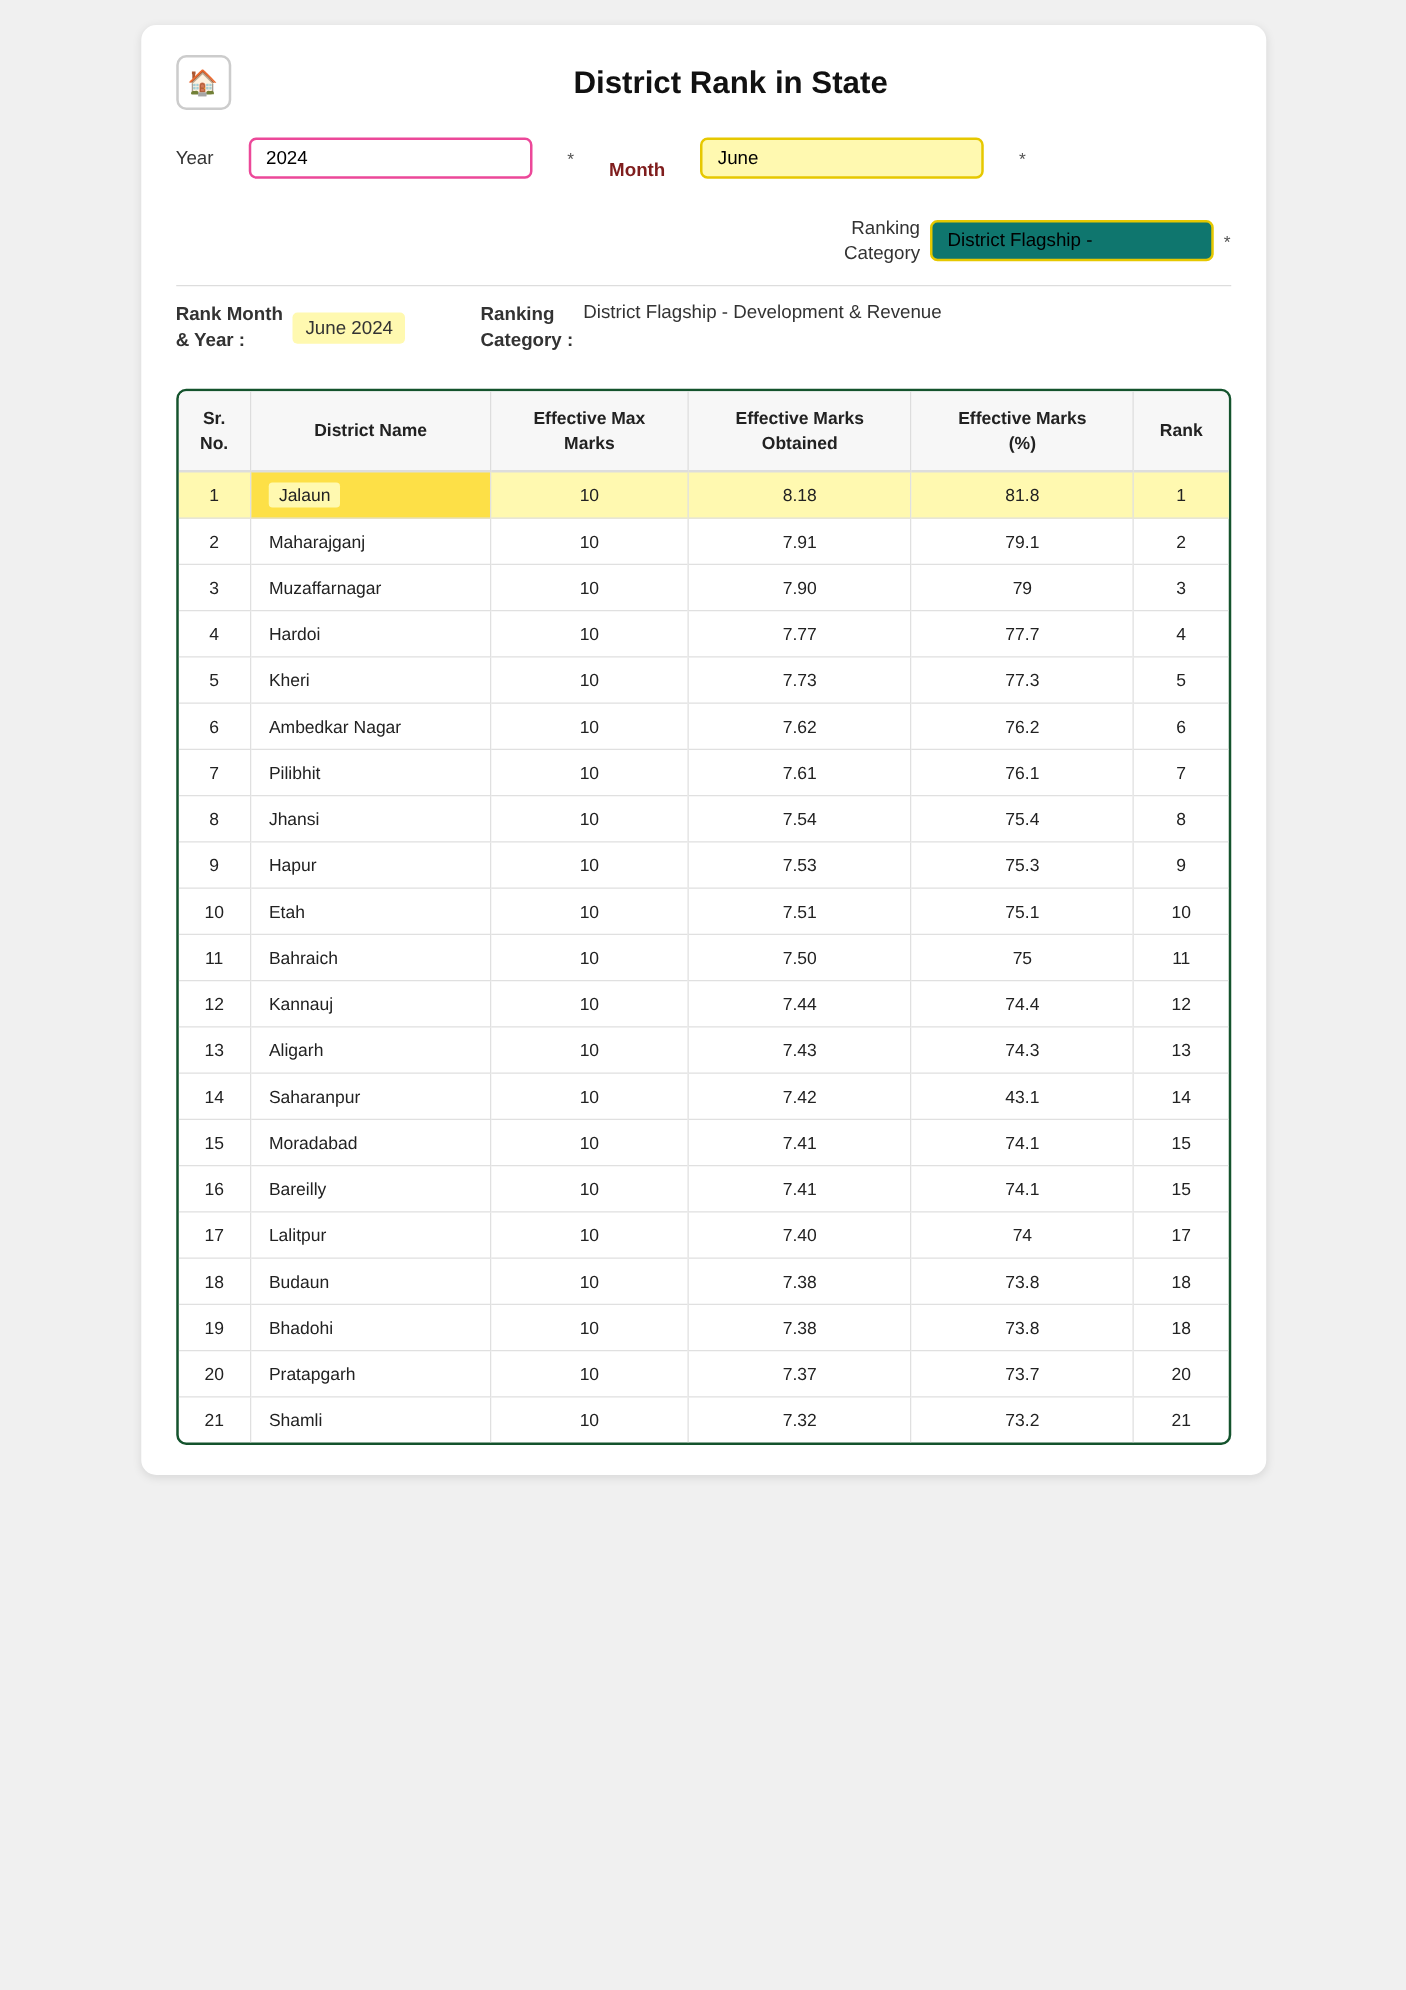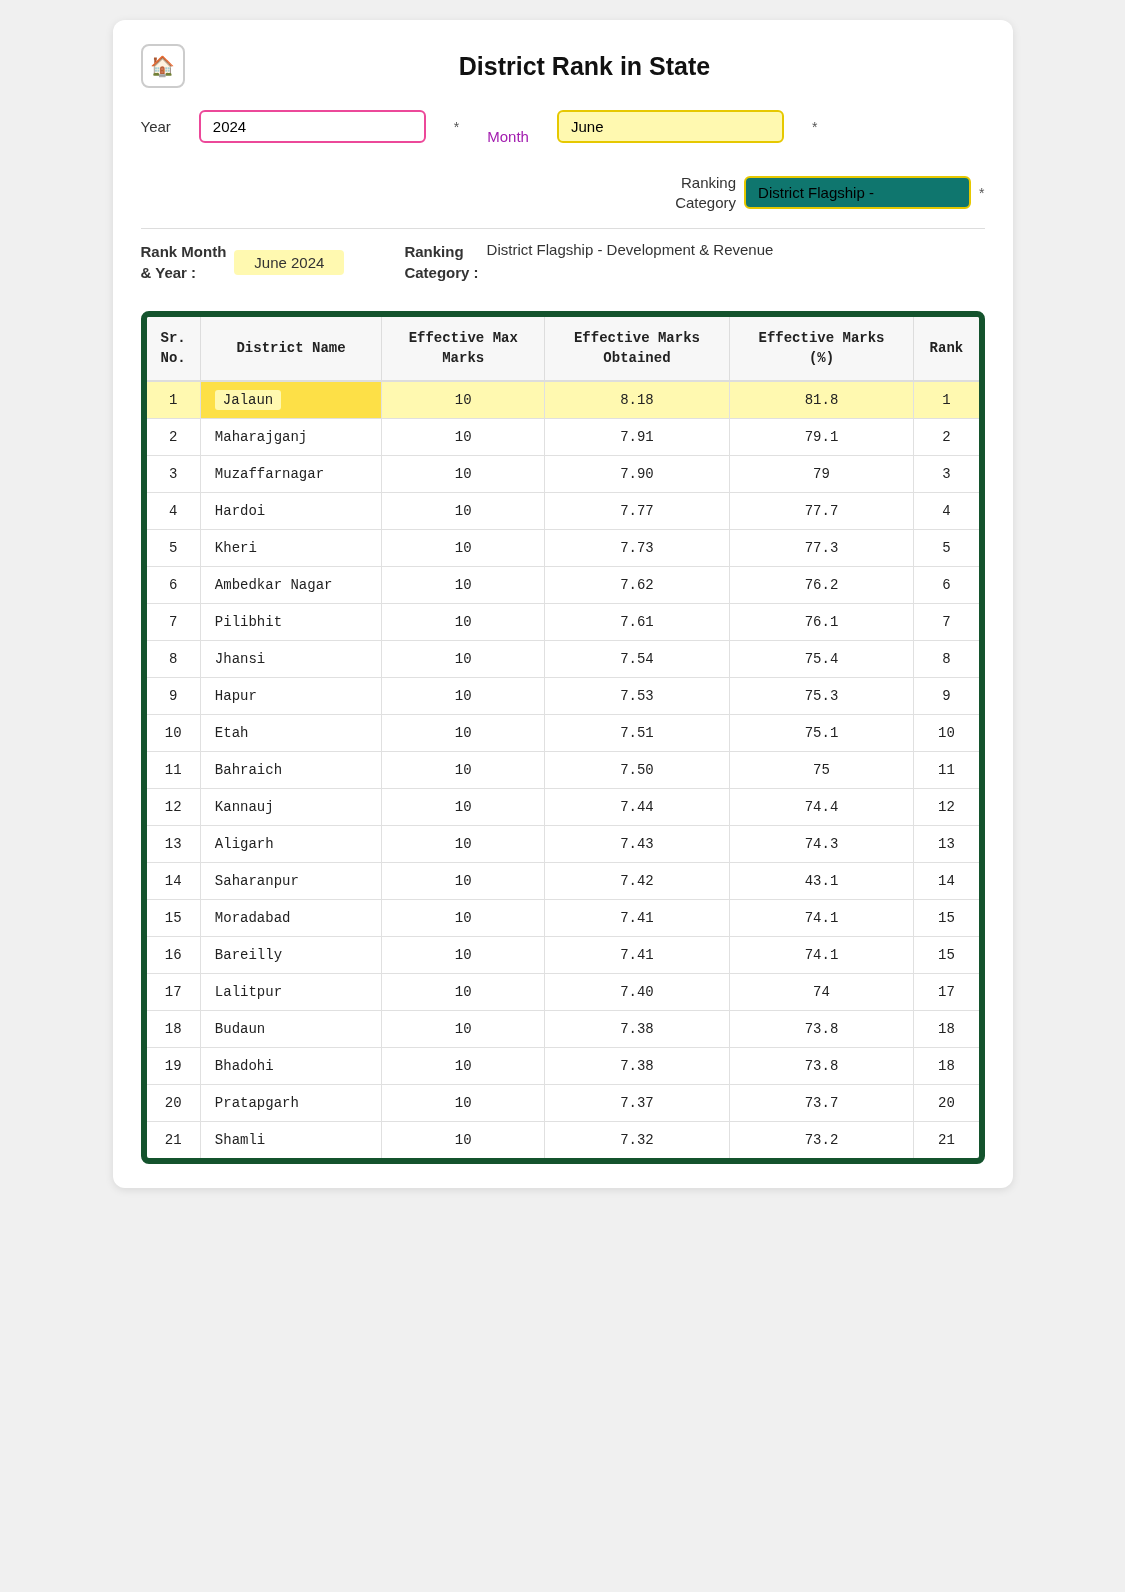--- a/index.html
+++ b/index.html
@@ -109,21 +109,21 @@
       gap: 8px;
     }
     .rank-info-left-label {
       font-size: 15px;
       font-weight: bold;
       color: #333;
       line-height: 1.4;
     }
     .rank-info-value {
       background: #fff9b0;
-      padding: 4px 20px;
+      padding: 4px 10px;
       border-radius: 4px;
       font-size: 15px;
       color: #333;
     }
     .rank-info-right {
       display: flex;
       align-items: flex-start;
       gap: 8px;
     }
     .rank-info-right-label {
@@ -131,24 +131,23 @@
       font-weight: bold;
       color: #333;
       line-height: 1.4;
     }
     .rank-info-right-value {
       font-size: 15px;
       color: #333;
     }
     
     .table-wrapper {
-      border: 6px solid #14532d;
+      border: 2px solid #14532d;
       border-radius: 8px;
       overflow: hidden;
-      font-family: Liberation Mono, monospace;
     }
     table {
       width: 100%;
       border-collapse: collapse;
       font-size: 14px;
     }
     thead tr {
       background: #f7f7f7;
     }
     thead th {
@@ -204,21 +203,21 @@
   <div class="header-row">
     <div class="home-btn">🏠</div>
     <div class="page-title">District Rank in State</div>
   </div>
 
   <div class="filters-row">
     <span class="filter-label">Year</span>
     <input class="filter-input" readonly="" value="2024" style="">
     <span class="filter-asterisk">*</span>
 
-    <span class="filter-label month-label" style="color:#a21caf; font-weight:normal;margin-top:20px;">Month</span>
+    <span class="filter-label month-label" style="color:#7f1d1d; font-weight:bold;margin-top:20px;">Month</span>
     <input class="filter-input highlighted" readonly="" value="June" style="">
     <span class="filter-asterisk">*</span>
 
     <div class="ranking-category-group">
       <div class="ranking-category-label">Ranking<br>Category</div>
       <input class="filter-input category-input" readonly="" value="District Flagship -" style="">
       <span class="filter-asterisk">*</span>
     </div>
   </div>
 

